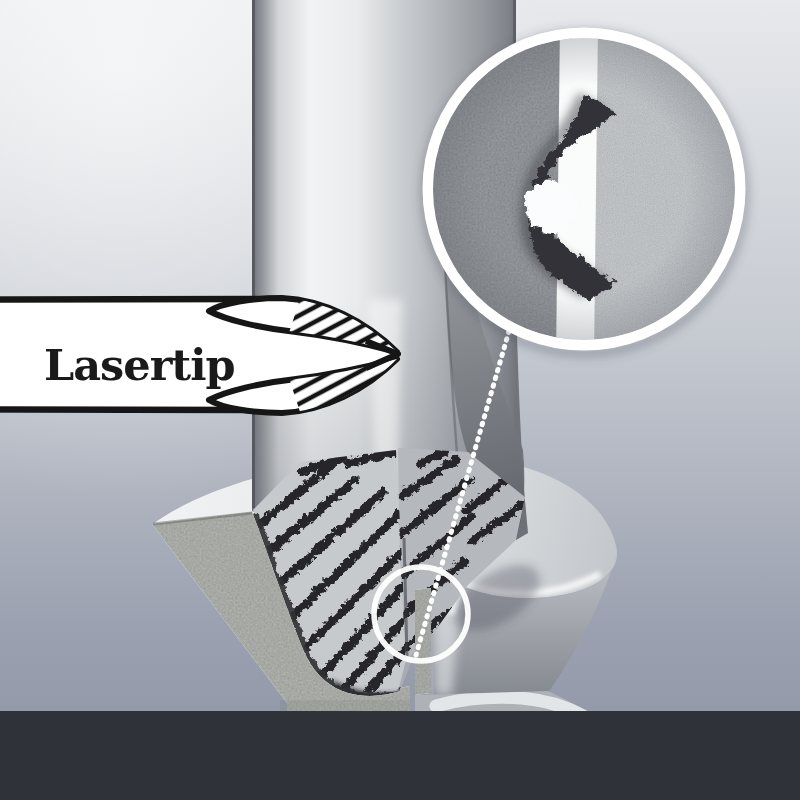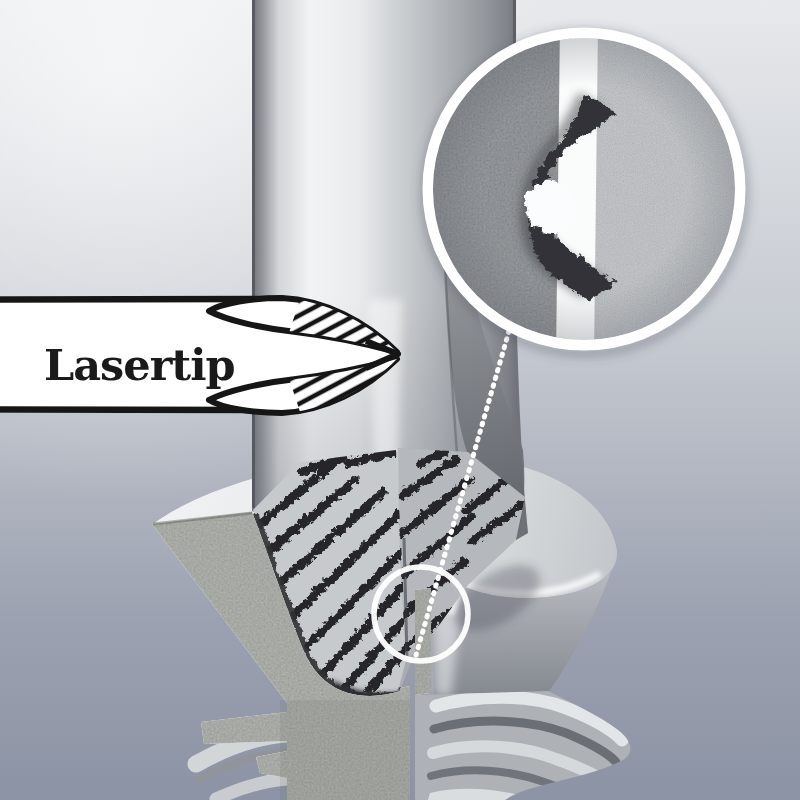--- a/index.html
+++ b/index.html
@@ -1,17 +1,17 @@
 <!DOCTYPE html>
 <html><head>
 <meta charset="utf-8">
 <style>
   html,body{margin:0;padding:0;background:#2f3238;}
   .stage{
-    position:relative;width:800px;height:800px;overflow:hidden;
+    position:relative;width:800px;height:711px;overflow:hidden;
     font-family:"DejaVu Serif", serif;
     background:#c7cbd2;
   }
   .stage svg{position:absolute;left:0;top:0;display:block;}
   text.label{
     font-family:"DejaVu Serif", serif;
     font-weight:bold;
     letter-spacing:-1px;
   }
 </style>

